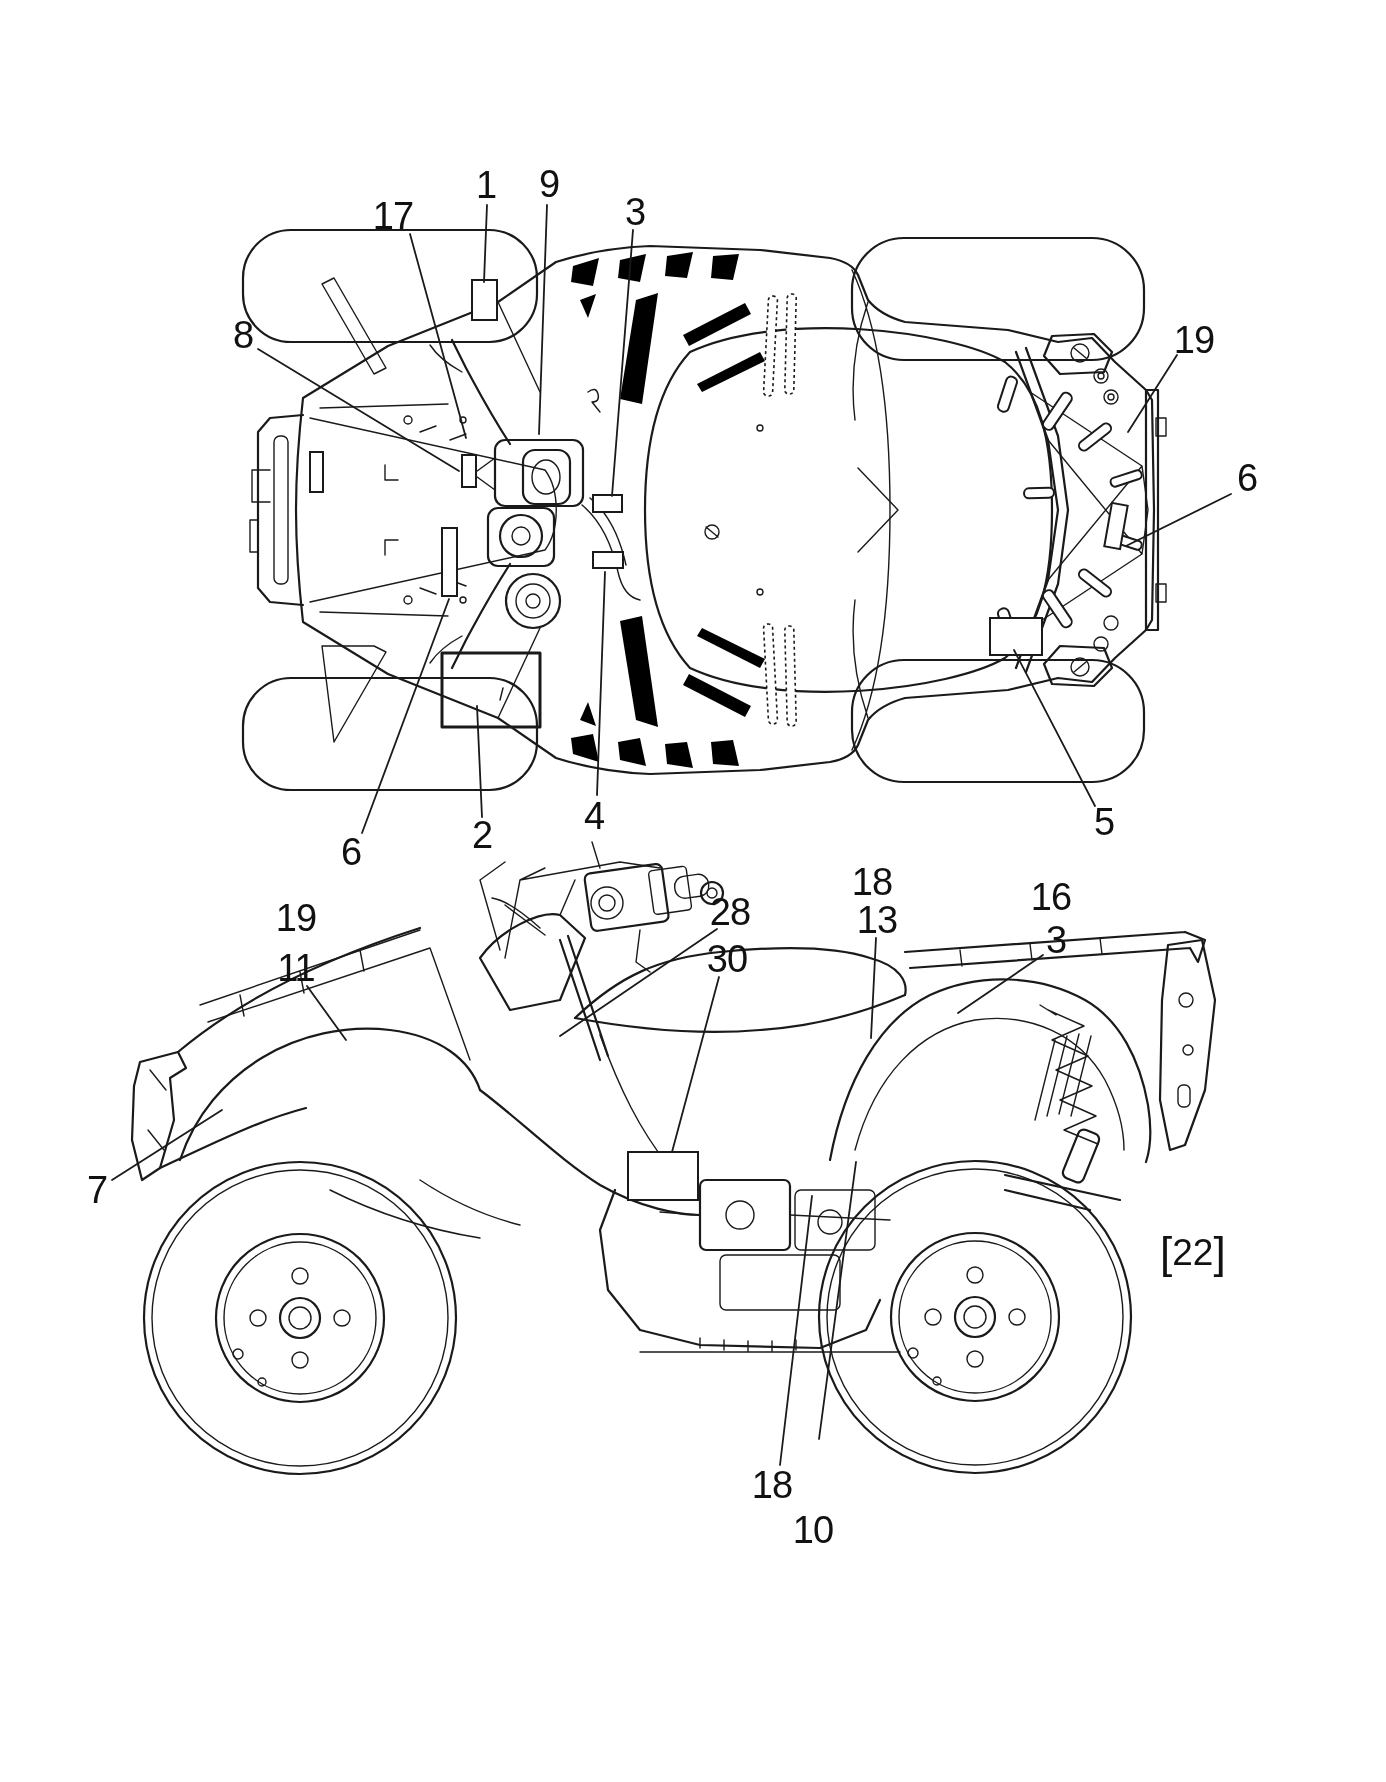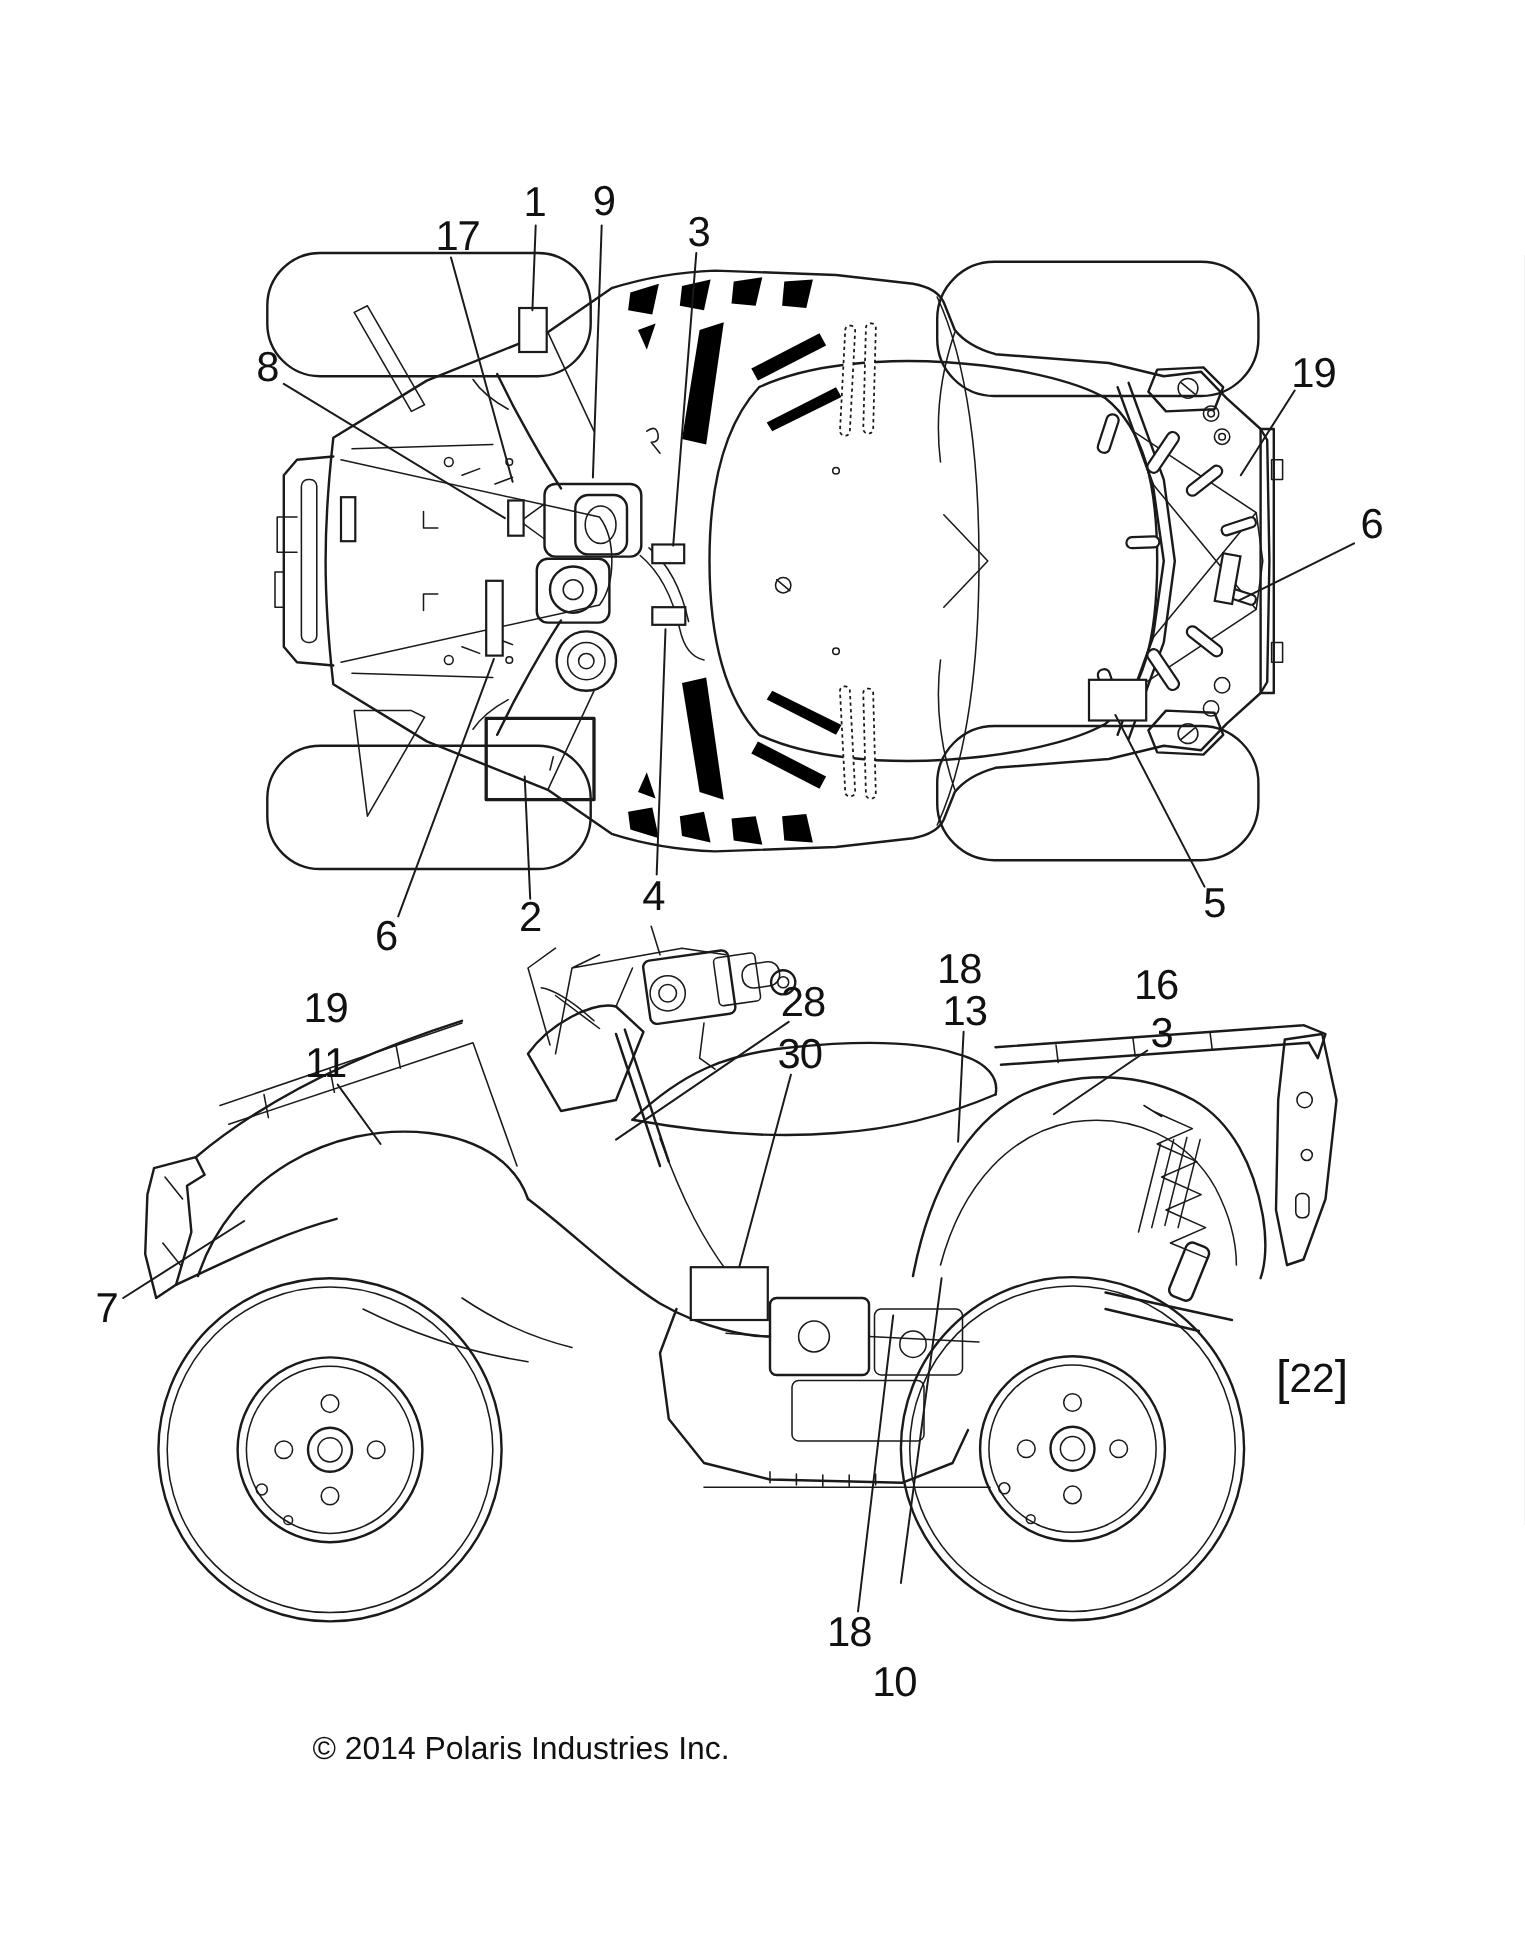--- a/index.html
+++ b/index.html
@@ -234,21 +234,21 @@
     <line x1="719" y1="977" x2="672" y2="1152" class="ld"></line>
     <line x1="876" y1="938" x2="871" y2="1038" class="ld"></line>
     <line x1="1043" y1="955" x2="958" y2="1013" class="ld"></line>
     <line x1="780" y1="1465" x2="812" y2="1196" class="ld"></line>
     <line x1="819" y1="1439" x2="856" y2="1162" class="ld"></line>
   </g>
 </svg>
 
 <div class="co" style="left:486px;top:185px">1</div>
 <div class="co" style="left:549px;top:184px">9</div>
-<div class="co" style="left:416px;top:216px">17</div>
+<div class="co" style="left:393px;top:216px">17</div>
 <div class="co" style="left:635px;top:212px">3</div>
 <div class="co" style="left:243px;top:335px">8</div>
 <div class="co" style="left:1194px;top:340px">19</div>
 <div class="co" style="left:1247px;top:478px">6</div>
 <div class="co" style="left:1104px;top:822px">5</div>
 <div class="co" style="left:594px;top:816px">4</div>
 <div class="co" style="left:482px;top:835px">2</div>
 <div class="co" style="left:351px;top:852px">6</div>
 <div class="co" style="left:296px;top:918px">19</div>
 <div class="co" style="left:296px;top:968px">11</div>
@@ -261,15 +261,14 @@
 <div class="co" style="left:1056px;top:940px">3</div>
 <div class="co" style="left:772px;top:1485px">18</div>
 <div class="co" style="left:813px;top:1530px">10</div>
 
 <div class="refbox">
   <span class="br">[</span>
   <span>22</span>
   <span class="br">]</span>
 </div>
 
-<div class="copyright">© 2014 Polaris Industries Inc.</div>
 
 </div>
 
 </body></html>

